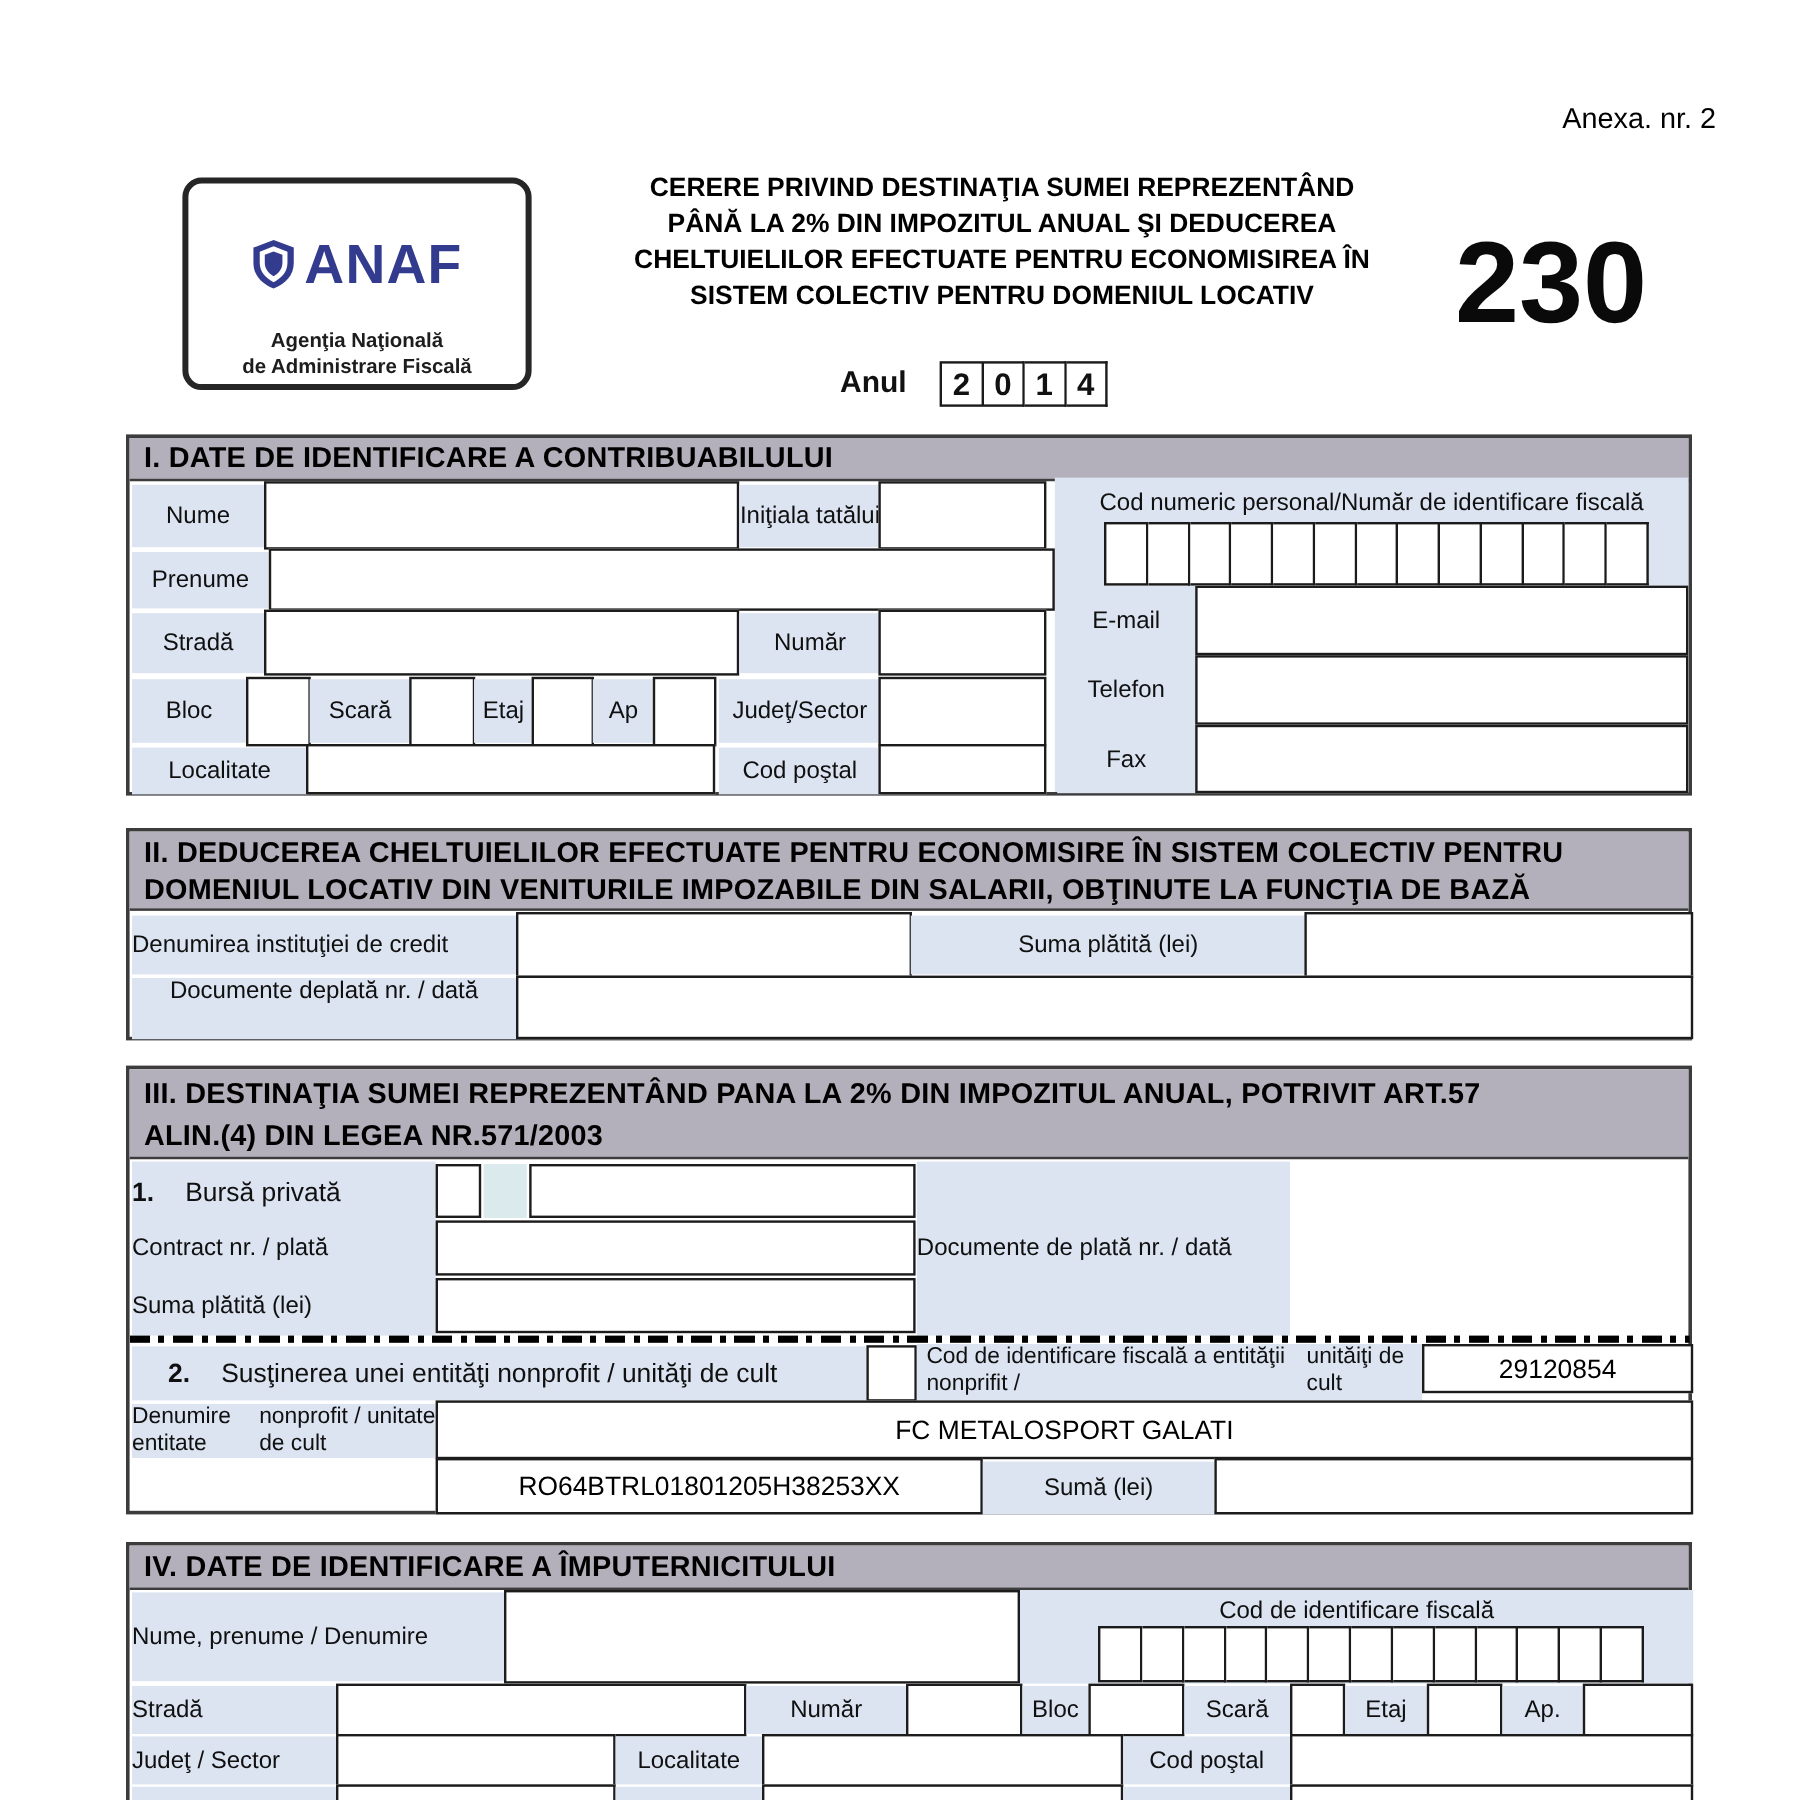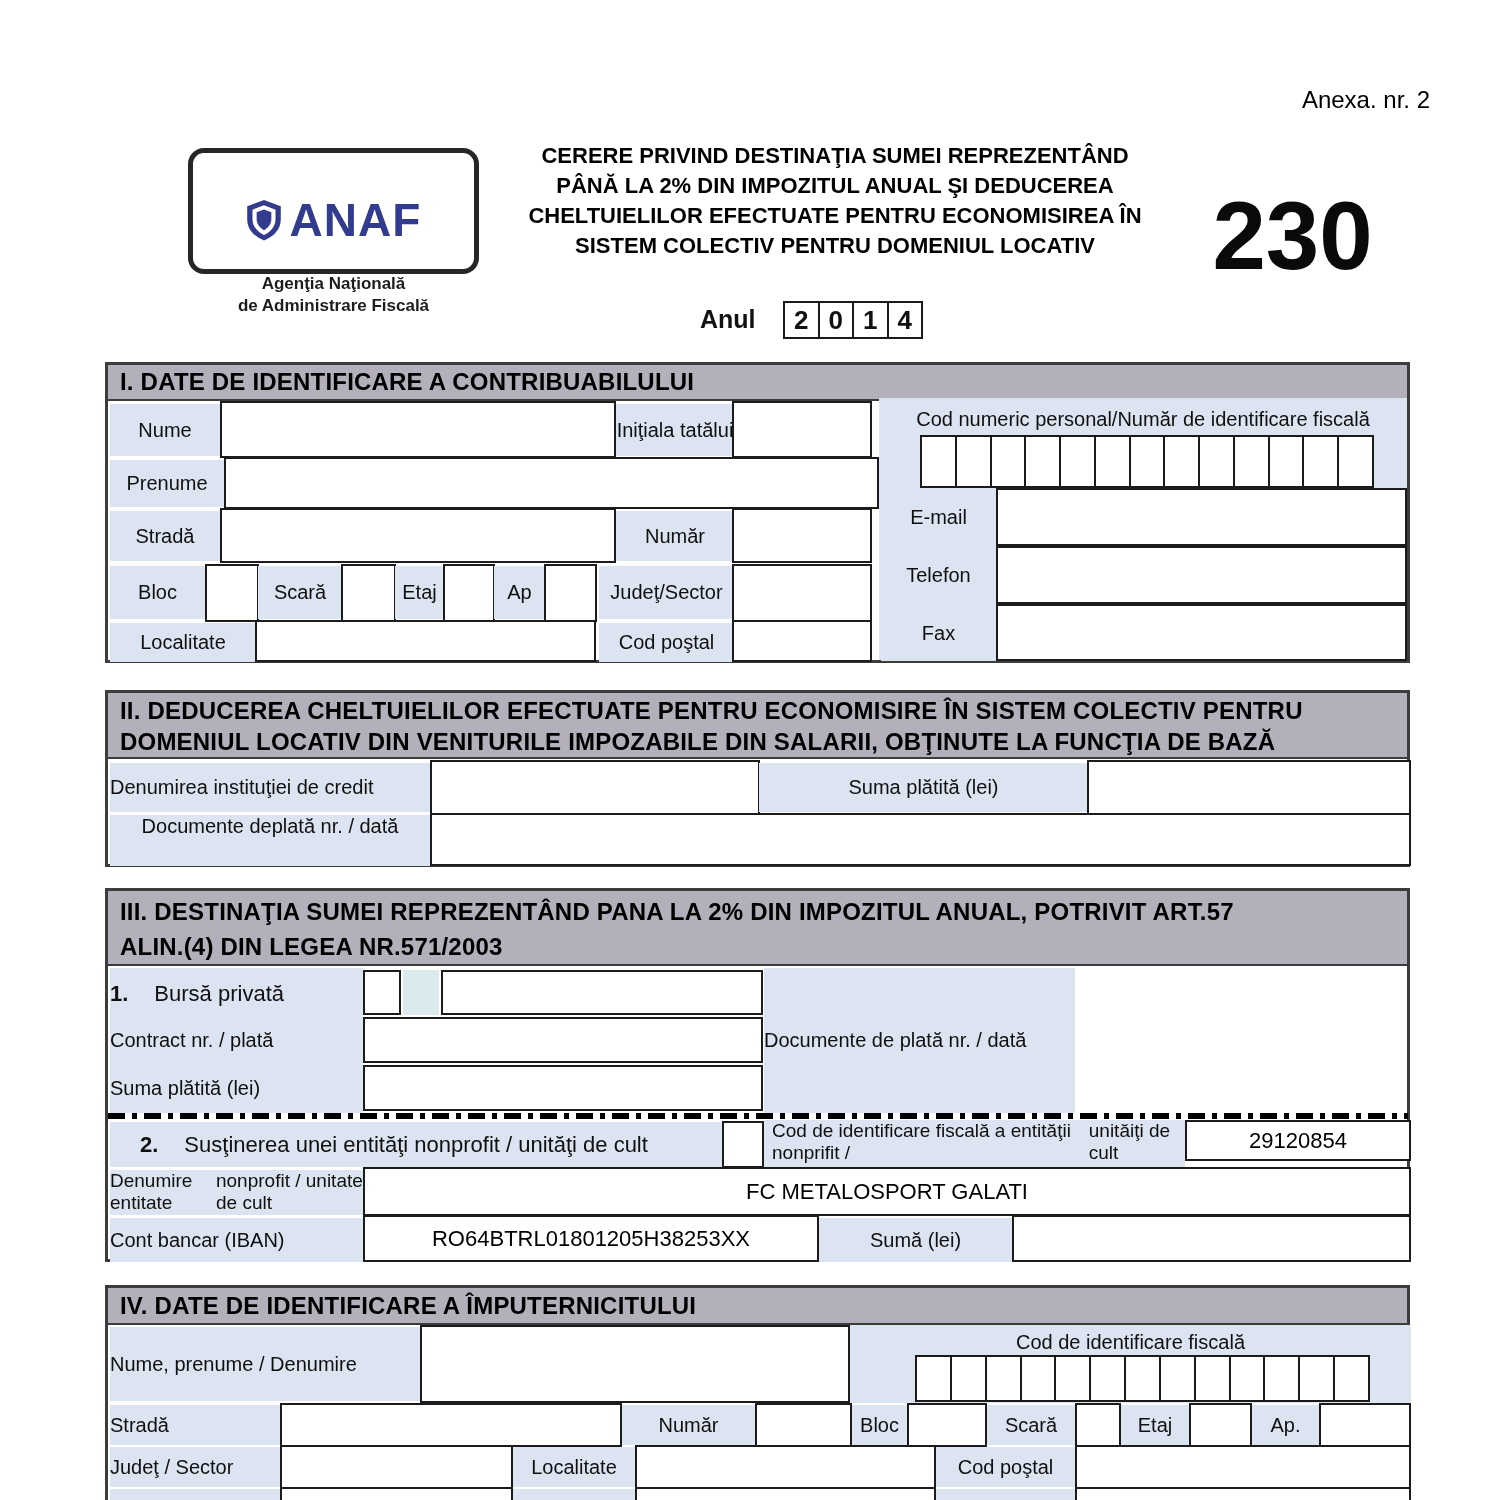--- a/index.html
+++ b/index.html
@@ -38,21 +38,21 @@
   .anexa{position:absolute;font-size:24px;color:#000;text-align:right;}
   .vtxt{font-size:22px;color:#000;}
 </style>
 </head>
 <body>
 
 <div id="page">
 
   <div class="anexa" style="left:1270px;top:86px;width:160px;">Anexa. nr. 2</div>
 
-  <div class="logo abs" style="left:152px;top:148px;width:291px;height:126px;margin-left:36px;">
+  <div class="logo abs" style="left:152px;top:148px;width:291px;height:177px;">
     <div class="logo-anaf">
       <span style="display:inline-flex;">
         <svg width="36" height="42" viewBox="0 0 34 40">
           <path d="M17 1 L33 7 V19 C33 29 26.5 35.5 17 39.5 C7.5 35.5 1 29 1 19 V7 Z" fill="#333b8f"></path>
           <path d="M17 6 L28 10.2 V19 C28 26 23.5 31 17 34.4 C10.5 31 6 26 6 19 V10.2 Z" fill="#ffffff"></path>
           <path d="M17 10 L24 12.6 V19 C24 23.8 21.2 27.2 17 29.8 C12.8 27.2 10 23.8 10 19 V12.6 Z" fill="#333b8f"></path>
         </svg>
       </span>
       <span class="word">ANAF</span>
     </div>
@@ -189,21 +189,20 @@
     <div class="inp" style="left:1077px;top:229px;width:226px;height:41px;">
       <span class="vtxt">29120854</span>
     </div>
     <div class="lbl col" style="left:2px;top:279px;width:253px;height:45px;font-size:19px;line-height:22px;">
       <div>Denumire entitate</div>
       <div>nonprofit / unitate de cult</div>
     </div>
     <div class="inp" style="left:255px;top:276px;width:1048px;height:49px;">
       <span class="vtxt">FC METALOSPORT GALATI</span>
     </div>
-    <div class="lbl" style="left:2px;top:327px;width:253px;height:44px;">Cont bancar (IBAN)</div>
     <div class="inp" style="left:255px;top:324px;width:456px;height:47px;">
       <span class="vtxt">RO64BTRL01801205H38253XX</span>
     </div>
     <div class="lbl c" style="left:711px;top:327px;width:193px;height:44px;">Sumă (lei)</div>
     <div class="inp" style="left:904px;top:324px;width:399px;height:47px;"></div>
   </div>
 
   <div class="sec" style="left:105px;top:1285px;width:1305px;height:245px;">
     <div class="sechdr" style="height:37px;line-height:31px;">IV. DATE DE IDENTIFICARE A ÎMPUTERNICITULUI</div>
 

